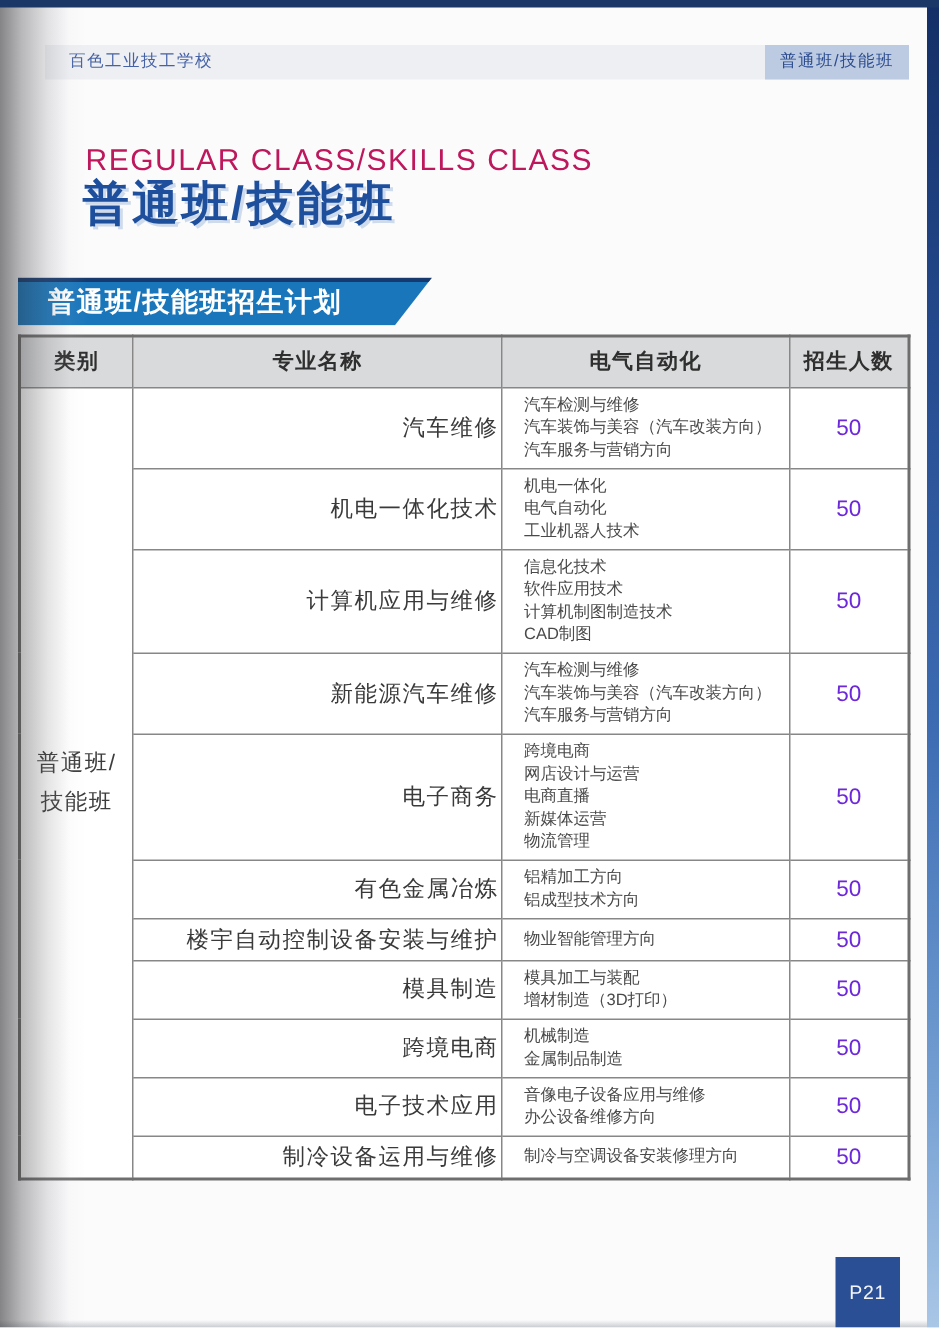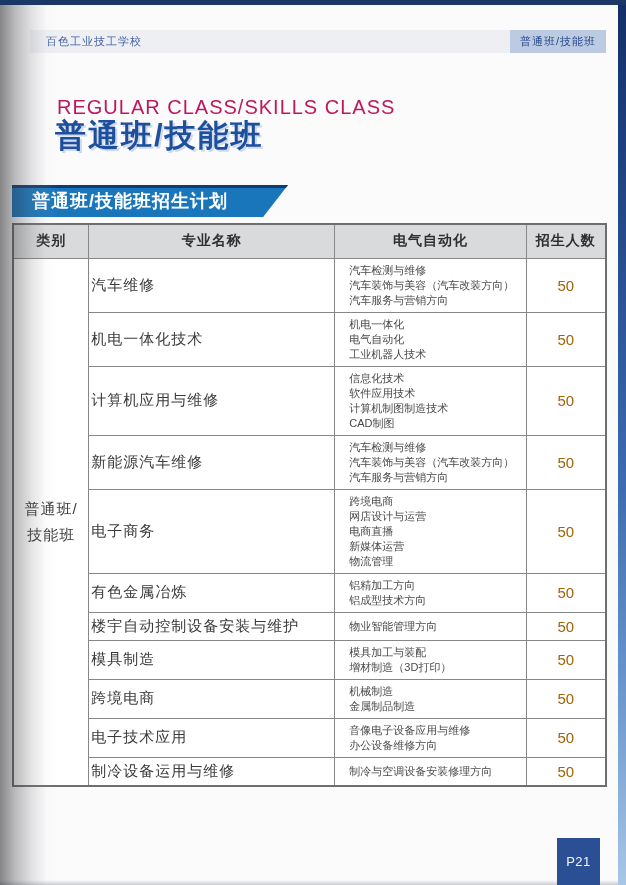--- a/index.html
+++ b/index.html
@@ -94,30 +94,30 @@
   th.col-cat  { width: 76px; }
   th.col-major{ width: 247px; }
   th.col-dir  { width: 192px; }
   th.col-num  { width: 80px; }
 
   td.cat-cell {
     text-align: center; vertical-align: middle;
     font-size: 15px; color: #3c3c3c; line-height: 26px; letter-spacing: 1px;
   }
   td.major-cell {
-    text-align: left; vertical-align: middle;
+    text-align: right; vertical-align: middle;
     font-size: 15px; color: #3a3a3a; letter-spacing: 1px; padding: 4px 2px;
   }
   td.dir-cell {
     vertical-align: middle; padding: 4px 6px 4px 14px;
     font-size: 11px; color: #4a4a4a; line-height: 15px;
   }
   td.num-cell {
     text-align: center; vertical-align: middle;
-    font-size: 15px; color: #a16207; padding: 4px 2px;
+    font-size: 15px; color: #6d28d9; padding: 4px 2px;
   }
 
   
   .page-badge {
     position: absolute; right: 26px; bottom: 0; width: 43px; height: 47px;
     background: #2a4f94; z-index: 45;
     display: flex; align-items: center; justify-content: center;
   }
   .page-badge span { color: #f2f5fa; font-size: 13px; letter-spacing: 0.5px; text-align: center; }
 </style>

